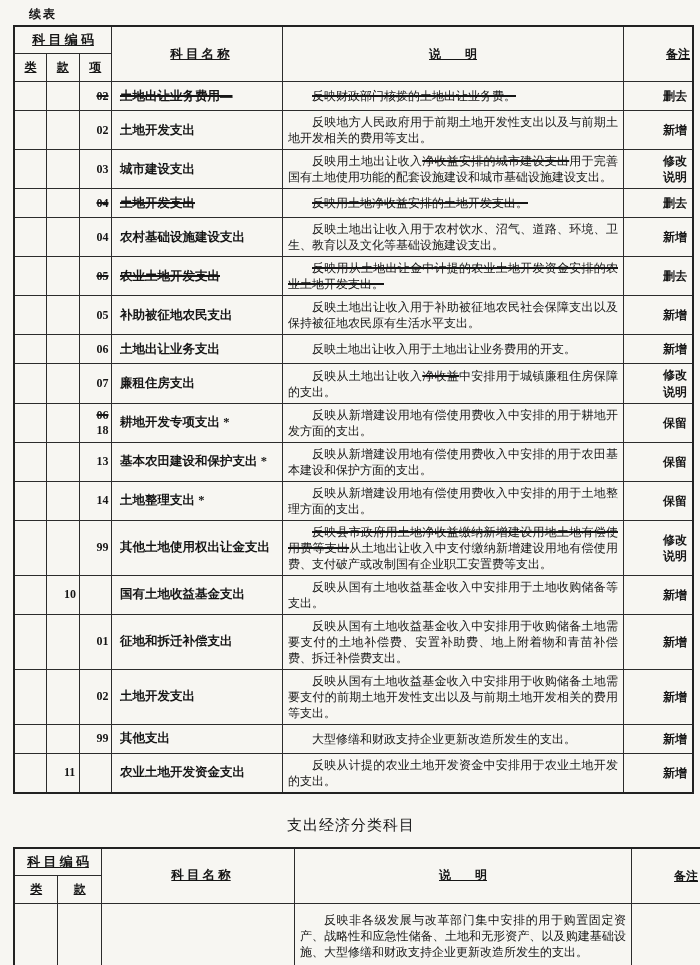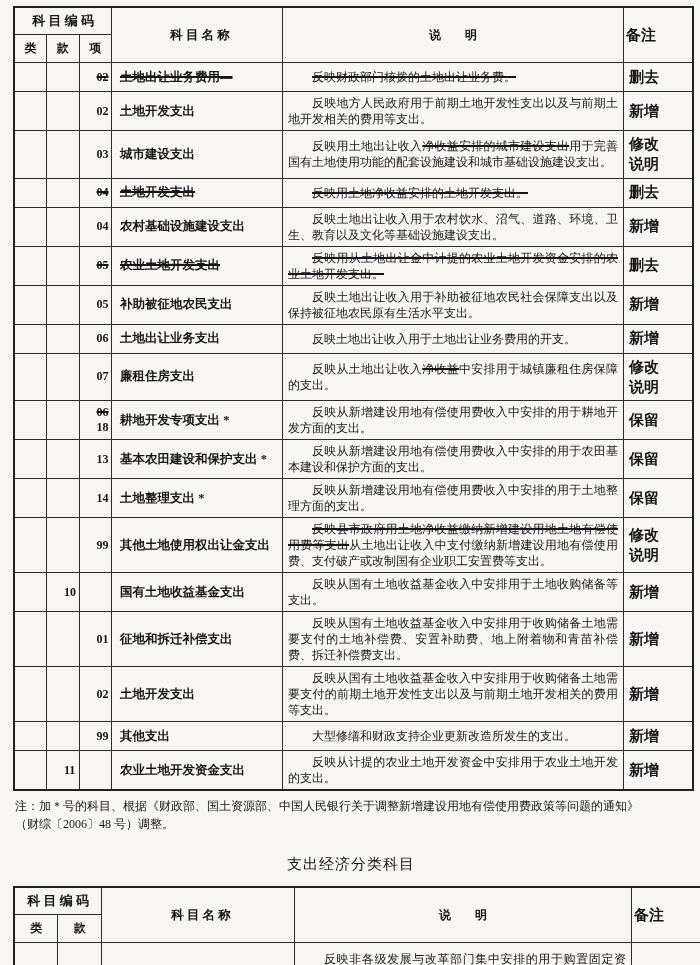--- a/index.html
+++ b/index.html
@@ -22,25 +22,26 @@
   }
   th,td{
     border:1px solid #2c2c2c;
     padding:3px 5px;
     vertical-align:middle;
     overflow:hidden;
   }
   th{
     font-size:13px;font-weight:bold;text-align:center;
     padding:4px 2px;
+    text-decoration:underline;
   }
   .c-code{width:30px;text-align:center;font-size:12px;font-weight:bold;padding:2px 17px;}
   .c-name{width:160px;font-size:12.5px;font-weight:bold;padding-left:8px;}
   .c-desc{width:336px;font-size:12px;margin-top:36px;}
-  .c-remark{width:64px;text-align:left;font-size:15px;font-weight:bold;white-space:pre-line;line-height:1.35;}
+  .c-remark{width:64px;text-align:right;font-size:12px;font-weight:bold;white-space:pre-line;line-height:1.35;}
   .desc-p{
     margin:0;text-indent:2em;line-height:16px;
     text-align:justify;
   }
   .struck{text-decoration:line-through;text-decoration-thickness:1.5px;}
   .hdr-sub th{padding:5px 2px;}
   .note{
     font-size:12px;line-height:1.5;
     margin:6px 2px 0 2px;
     white-space:pre-line;
@@ -54,20 +55,21 @@
   .t2-kuan{width:40px;text-align:center;font-size:12px;font-weight:bold;}
   .t2 .c-name{width:182px;}
   .t2 .c-desc{width:332px;}
   tr.data-row td{height:22px;}
 </style>
 </head>
 <body>
 
 <div class="sheet">
 
+  <p class="continued">续表</p>
 
   <table class="t1">
     <thead>
       <tr>
         <th colspan="3" style="width:92px">科 目 编 码</th>
         <th rowspan="2" class="c-name">科 目 名 称</th>
         <th rowspan="2" class="c-desc">说　　明</th>
         <th rowspan="2" class="c-remark">备注</th>
       </tr>
       <tr class="hdr-sub">
@@ -256,22 +258,20 @@
           <td class="c-code"></td>
           <td class="c-name"><span>农业土地开发资金支出</span></td>
           <td class="c-desc">
             <p class="desc-p"><span>反映从计提的农业土地开发资金中安排用于农业土地开发的支出。</span></p>
           </td>
           <td class="c-remark">新增</td>
         </tr>
       </tbody>
   </table>
 
-  <p class="note">注：加＊号的科目、根据《财政部、国土资源部、中国人民银行关于调整新增建设用地有偿使用费政策等问题的通知》
-（财综〔2006〕48 号）调整。</p>
 
   <h2 class="section-title">支出经济分类科目</h2>
 
   <table class="t2">
     <thead>
       <tr>
         <th colspan="2" style="width:82px">科 目 编 码</th>
         <th rowspan="2" class="c-name">科 目 名 称</th>
         <th rowspan="2" class="c-desc">说　　明</th>
         <th rowspan="2" class="c-remark">备注</th>

